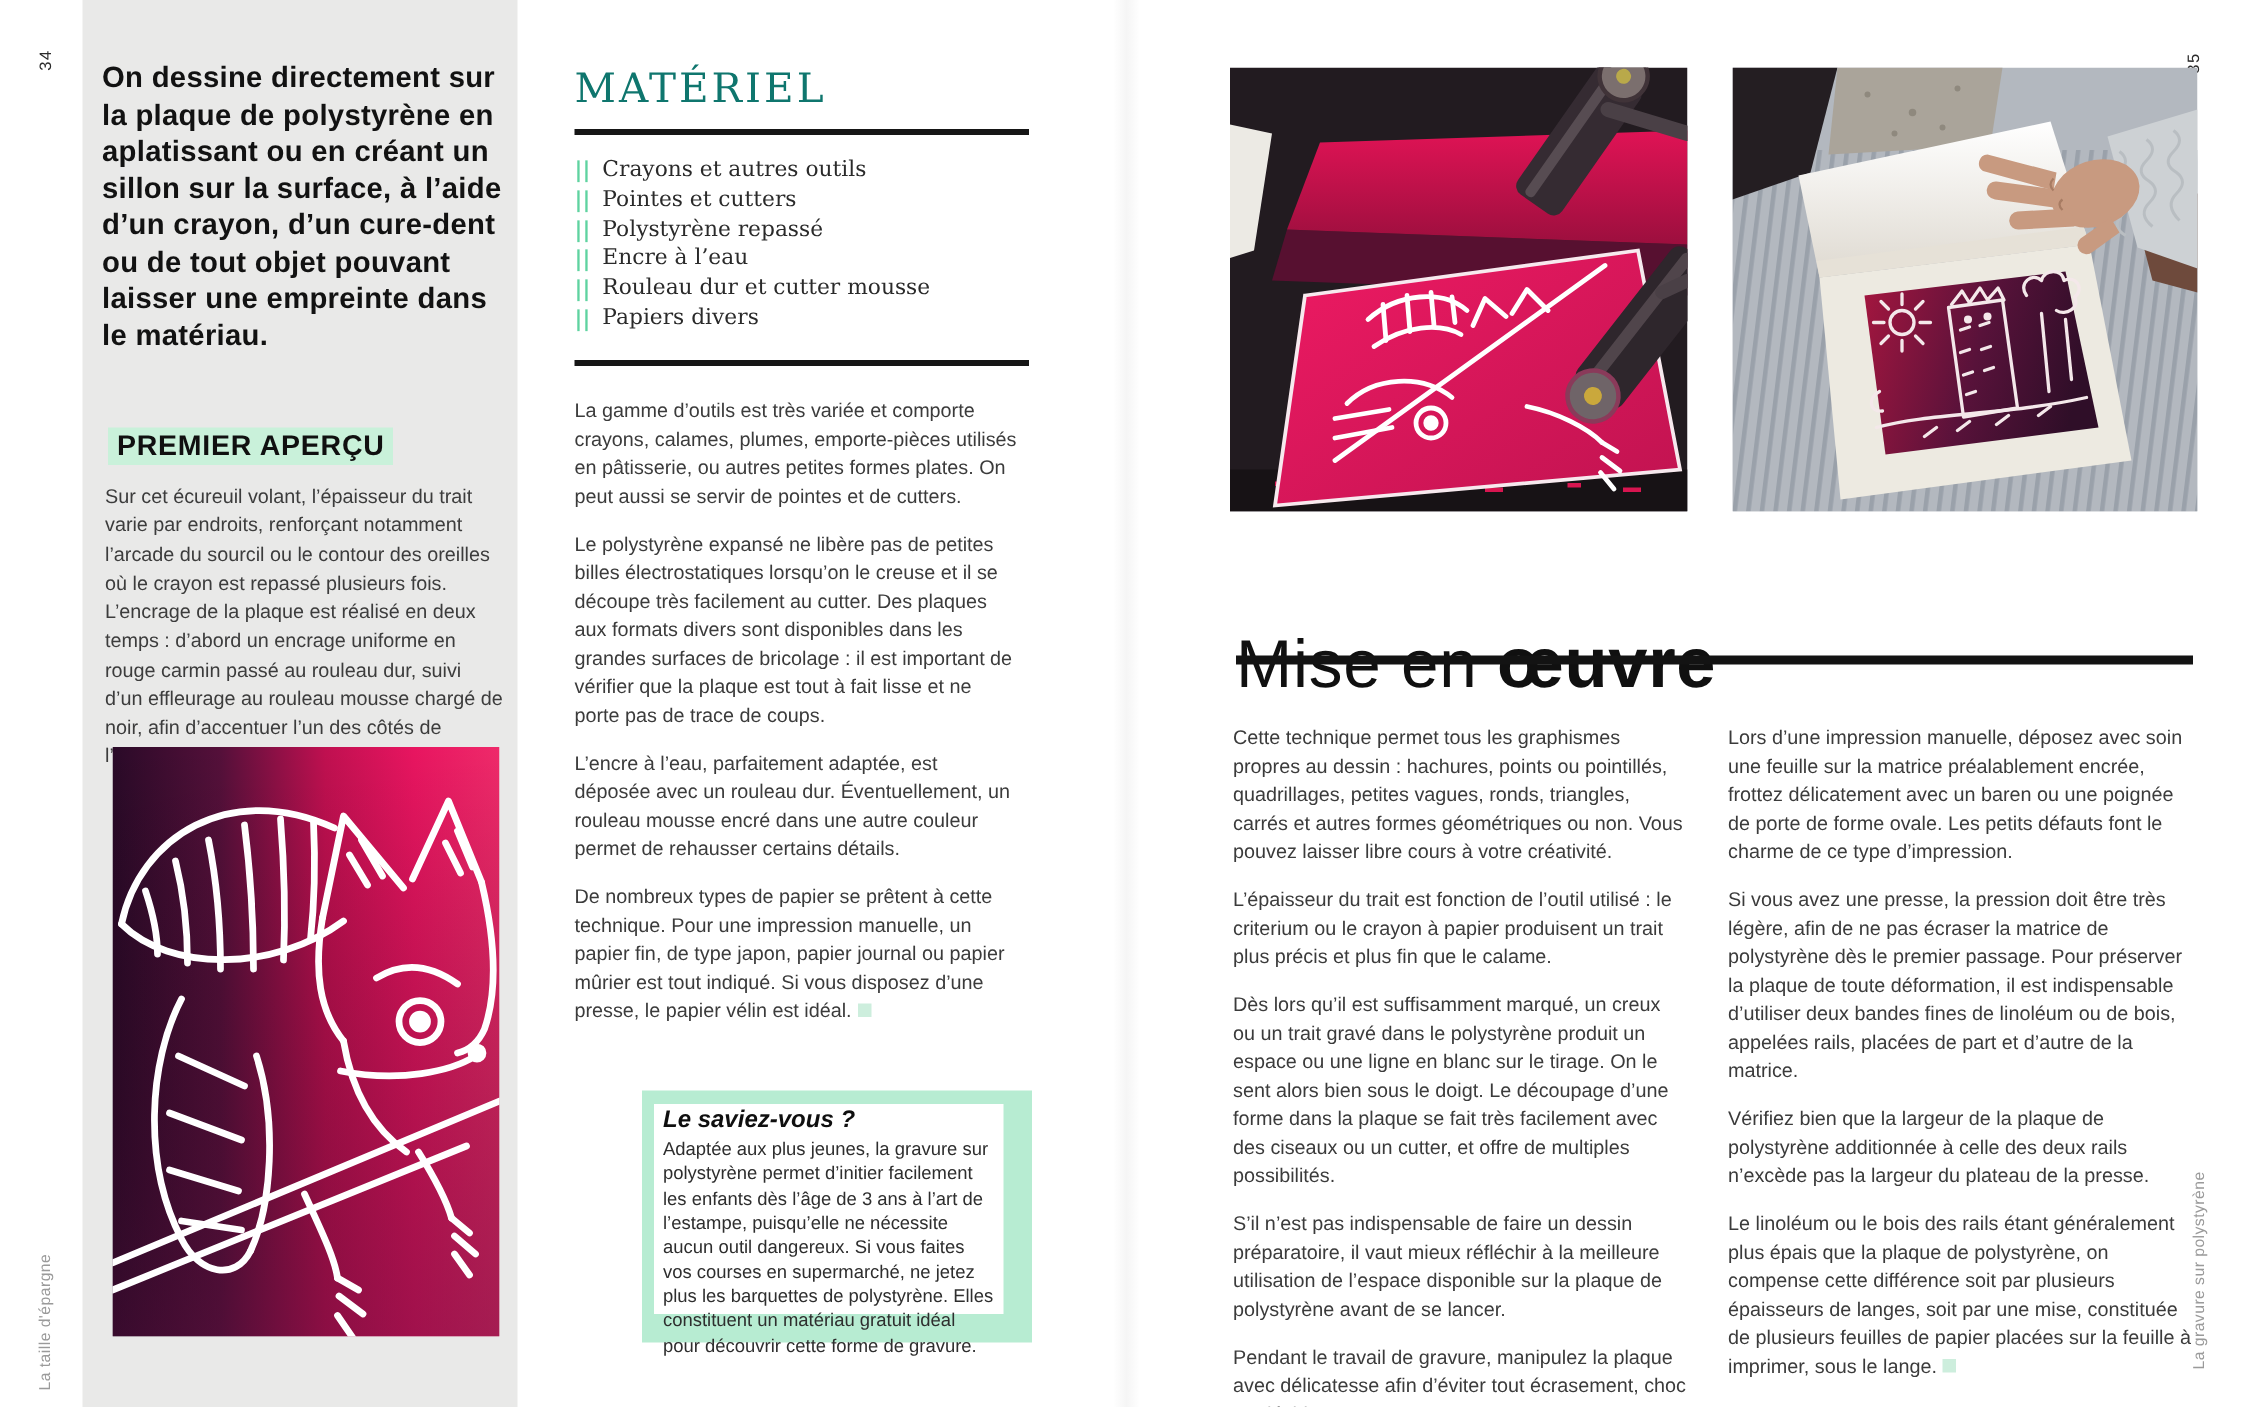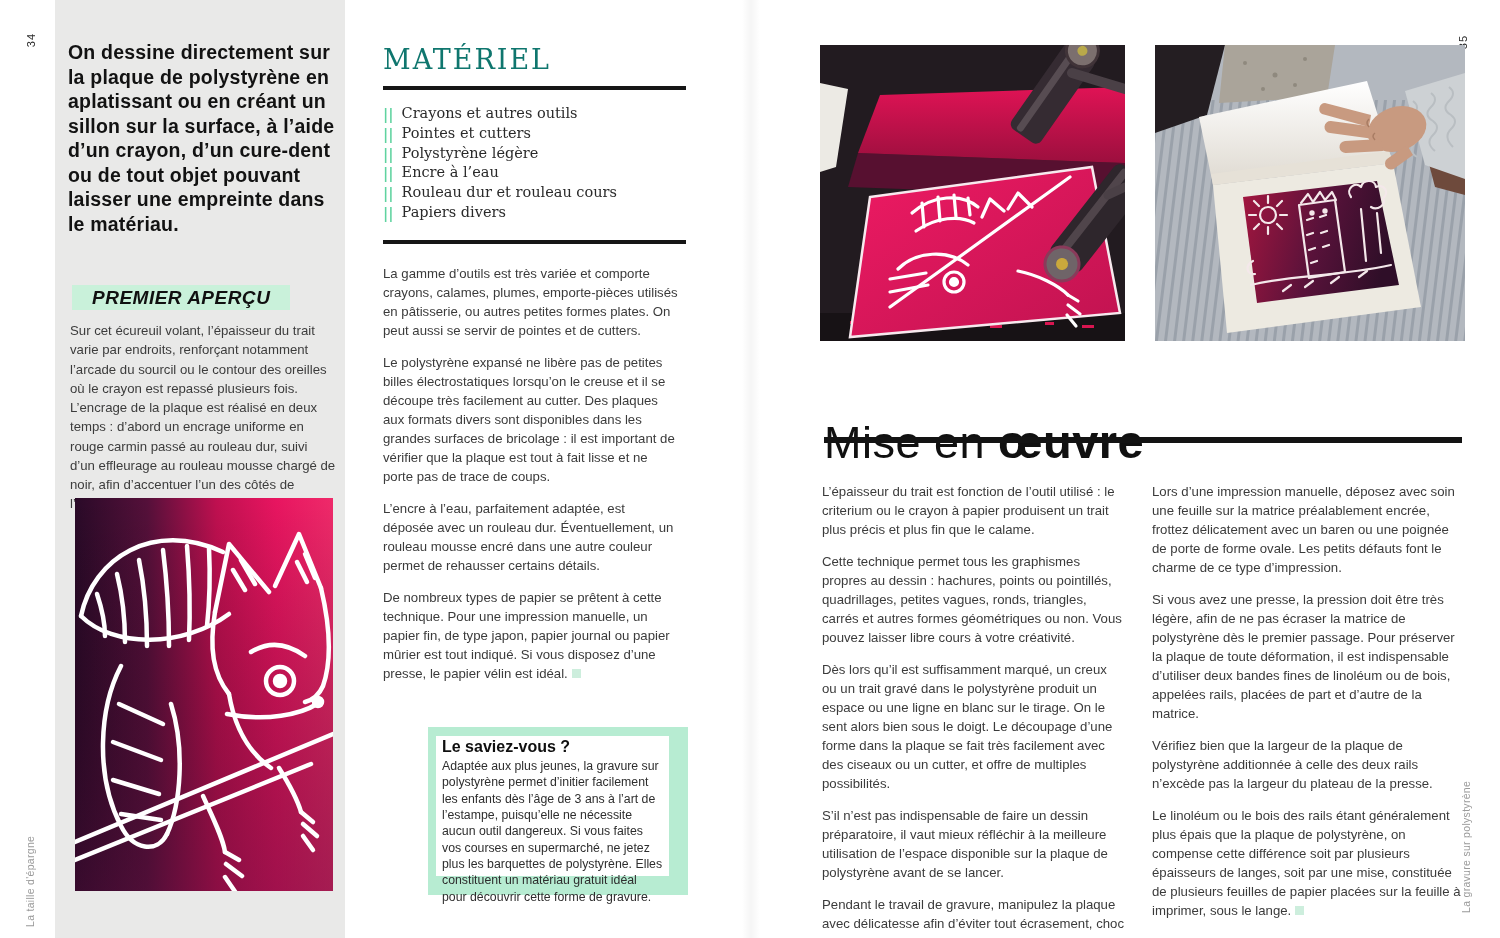--- a/index.html
+++ b/index.html
@@ -11,40 +11,40 @@
   .vnum { position:absolute; font-size:11px; color:#2b2b2b; transform:rotate(-90deg); letter-spacing:1px; }
   .vlabel { position:absolute; writing-mode:vertical-rl; transform:rotate(180deg);
             font-size:10.5px; color:#9a9a9a; letter-spacing:.3px; }
 
   
   .gray-col { position:absolute; left:55px; top:0; width:290px; height:938px; background:#e9e9e8; }
   .intro { position:absolute; left:68px; top:40px; width:268px;
            font-size:19.5px; line-height:1.26; font-weight:700; color:#121212; letter-spacing:.2px; }
   .pa-title { position:absolute; left:72px; top:287px; font-size:19px; font-weight:700;
               color:#101010; letter-spacing:.5px; }
-  .pa-title .hl { background:#c9f1da; padding:2px 20px;font-style:italic; }
+  .pa-title .hl { background:#c9f1da; padding:2px 6px; }
   .pa-body { position:absolute; left:70px; top:321px; width:266px;
              font-size:13.2px; line-height:1.46; color:#3c3c3c; }
   .print-img { position:absolute; left:75px; top:498px; width:258px; height:393px; }
 
   
   .mat-title { position:absolute; left:383px; top:44px; font-family:"DejaVu Serif", serif;
                font-size:27px; color:#0f766e; letter-spacing:2px; font-weight:500; }
   .rule { position:absolute; background:#161616; height:4px; width:303px; left:383px; }
   .mat-list { position:absolute; left:383px; top:104px; width:303px;
               font-family:"DejaVu Serif", serif; font-size:14.5px; color:#2a2a2a; }
   .mat-item { display:flex; gap:8px; line-height:19.8px; }
   .mat-item .bars { color:#5fd3a0; font-weight:700; }
   .mid-paras { position:absolute; left:383px; top:264px; width:296px; }
   .para { font-size:13.2px; line-height:1.44; color:#3b3b3b; font-weight:400; margin:0 0 13px; }
   .endmark { display:inline-block; width:9px; height:9px; background:#cdeedd; margin-left:4px; vertical-align:baseline; }
 
   .savoir-box { position:absolute; left:428px; top:727px; width:260px; height:168px; background:#b7ecd2; }
   .savoir-inner { position:absolute; left:8px; top:9px; right:19px; bottom:19px; background:#ffffff; padding:2px 6px 0 6px; }
-  .savoir-title { font-size:16px; font-weight:700; color:#0f0f0f; margin-bottom:2px; }
+  .savoir-title { font-size:16px; font-weight:700; color:#0f0f0f; margin-bottom:2px;font-style:italic; }
   .savoir-body { font-size:12.3px; line-height:1.33; color:#2e2e2e; }
 
   
   .photo { position:absolute; top:45px; height:296px; }
   .big-title { position:absolute; left:824px; top:370px; white-space:nowrap; color:#101010;margin-top:44px; }
   .big-title .lt { font-size:45px; font-weight:300; letter-spacing:.5px; }
   .big-title .bd { font-size:47px; font-weight:800; letter-spacing:.5px; }
   .title-rule { position:absolute; left:824px; top:437px; width:638px; height:6px; background:#131313; }
   .colL { position:absolute; left:822px; top:482px; width:302px; }
   .colR { position:absolute; left:1152px; top:482px; width:314px; }
@@ -136,29 +136,29 @@
     <div class="mat-item">
       <span class="bars">||</span>
       <span>Crayons et autres outils</span>
     </div>
     <div class="mat-item">
       <span class="bars">||</span>
       <span>Pointes et cutters</span>
     </div>
     <div class="mat-item">
       <span class="bars">||</span>
-      <span>Polystyrène légère</span>
+      <span>Polystyrène repassé</span>
     </div>
     <div class="mat-item">
       <span class="bars">||</span>
       <span>Encre à l’eau</span>
     </div>
     <div class="mat-item">
       <span class="bars">||</span>
-      <span>Rouleau dur et rouleau cours</span>
+      <span>Rouleau dur et cutter mousse</span>
     </div>
     <div class="mat-item">
       <span class="bars">||</span>
       <span>Papiers divers</span>
     </div>
   </div>
 
   <div class="rule" style="top:240px;"></div>
 
   <div class="mid-paras">
@@ -302,22 +302,22 @@
       <path d="M214,74 q-4,4 0,8 M220,88 q-4,3 0,7"></path>
     </g>
   </svg>
 
   <div class="big-title">
     <span class="lt">Mise en </span><span class="bd">œuvre</span>
   </div>
   <div class="title-rule"></div>
 
   <div class="colL">
+    <p class="para">Cette technique permet tous les graphismes propres au dessin : hachures, points ou pointillés, quadrillages, petites vagues, ronds, triangles, carrés et autres formes géométriques ou non. Vous pouvez laisser libre cours à votre créativité.</p>
     <p class="para">L’épaisseur du trait est fonction de l’outil utilisé : le criterium ou le crayon à papier produisent un trait plus précis et plus fin que le calame.</p>
-    <p class="para">Cette technique permet tous les graphismes propres au dessin : hachures, points ou pointillés, quadrillages, petites vagues, ronds, triangles, carrés et autres formes géométriques ou non. Vous pouvez laisser libre cours à votre créativité.</p>
     <p class="para">Dès lors qu’il est suffisamment marqué, un creux ou un trait gravé dans le polystyrène produit un espace ou une ligne en blanc sur le tirage. On le sent alors bien sous le doigt. Le découpage d’une forme dans la plaque se fait très facilement avec des ciseaux ou un cutter, et offre de multiples possibilités.</p>
     <p class="para">S’il n’est pas indispensable de faire un dessin préparatoire, il vaut mieux réfléchir à la meilleure utilisation de l’espace disponible sur la plaque de polystyrène avant de se lancer.</p>
     <p class="para">Pendant le travail de gravure, manipulez la plaque avec délicatesse afin d’éviter tout écrasement, choc ou déchirure.</p>
   </div>
 
   <div class="colR">
     <p class="para">Lors d’une impression manuelle, déposez avec soin une feuille sur la matrice préalablement encrée, frottez délicatement avec un baren ou une poignée de porte de forme ovale. Les petits défauts font le charme de ce type d’impression.</p>
     <p class="para">Si vous avez une presse, la pression doit être très légère, afin de ne pas écraser la matrice de polystyrène dès le premier passage. Pour préserver la plaque de toute déformation, il est indispensable d’utiliser deux bandes fines de linoléum ou de bois, appelées rails, placées de part et d’autre de la matrice.</p>
     <p class="para">Vérifiez bien que la largeur de la plaque de polystyrène additionnée à celle des deux rails n’excède pas la largeur du plateau de la presse.</p>
     <p class="para"><span>Le linoléum ou le bois des rails étant généralement plus épais que la plaque de polystyrène, on compense cette différence soit par plusieurs épaisseurs de langes, soit par une mise, constituée de plusieurs feuilles de papier placées sur la feuille à imprimer, sous le lange.</span><span class="endmark"></span></p>

